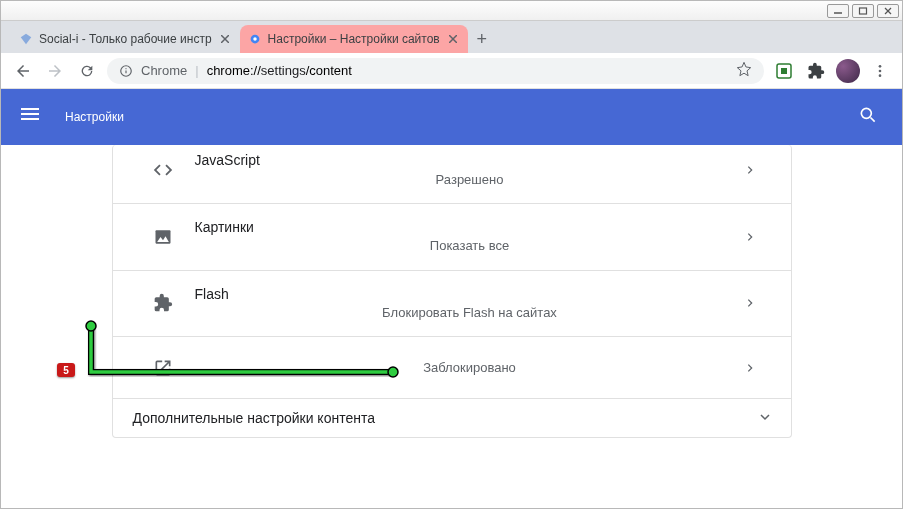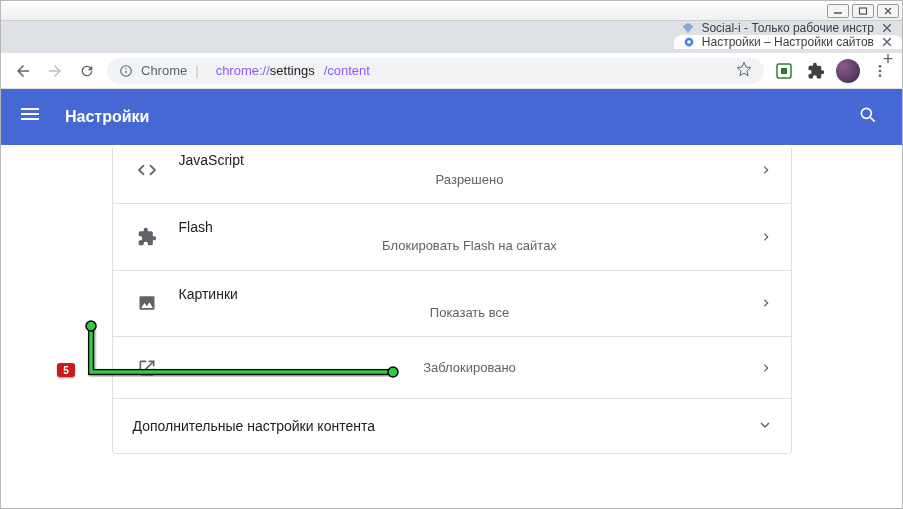--- a/index.html
+++ b/index.html
@@ -4,63 +4,63 @@
   <style>
     * { margin: 0; padding: 0; box-sizing: border-box; font-family: Arial, sans-serif; }
     body { width: 903px; height: 509px; background: #fff; position: relative; overflow: hidden; }
     
     .window-frame { border: 1px solid #b8b8b8; width: 903px; height: 509px; position: relative; background: #fff; }
     
     .title-bar { height: 20px; background: linear-gradient(#fdfdfd, #f0f0f0); border-bottom: 1px solid #ccc; display: flex; justify-content: flex-end; align-items: center; padding-right: 3px; gap: 3px; }
     .win-btn { width: 22px; height: 14px; border: 1px solid #999; background: #f5f5f5; display: flex; align-items: center; justify-content: center; font-size: 8px; cursor: pointer; border-radius: 2px; }
     .win-btn svg { width: 10px; height: 8px; }
     
-    .tabs-bar { height: 32px; background: #dee1e6; display: flex; align-items: flex-end; padding-left: 10px; flex-direction: column; }
+    .tabs-bar { height: 32px; background: #dee1e6; display: flex; align-items: flex-end; padding-left: 10px; }
     .tab { height: 28px; background: #dee1e6; border-radius: 8px 8px 0 0; display: flex; align-items: center; padding: 0 8px; max-width: 230px; font-size: 12px; color: #3c4043; gap: 6px; position: relative; }
-    .tab.active { background: #ffffff; }
+    .tab.active { background: #fca5a5; }
     .tab-favicon { width: 14px; height: 14px; flex-shrink: 0; }
     .tab-title { white-space: nowrap; overflow: hidden; text-overflow: ellipsis; flex: 1; }
     .tab-close { width: 14px; height: 14px; display: flex; align-items: center; justify-content: center; cursor: pointer; color: #5f6368; }
     .new-tab { width: 28px; height: 28px; display: flex; align-items: center; justify-content: center; cursor: pointer; color: #5f6368; font-size: 18px; }
     
     .addr-bar { height: 36px; background: #fff; display: flex; align-items: center; padding: 0 10px; gap: 8px; border-bottom: 1px solid #e0e0e0; }
     .nav-btn { width: 24px; height: 24px; display: flex; align-items: center; justify-content: center; cursor: pointer; color: #5f6368; border-radius: 50%; }
     .nav-btn.disabled { color: #bdc1c6; }
     .addr-field { flex: 1; height: 26px; background: #f1f3f4; border-radius: 13px; display: flex; align-items: center; padding: 0 12px; gap: 8px; font-size: 13px; color: #5f6368; }
     .addr-lock { color: #5f6368; }
     .addr-chrome { color: #5f6368; }
     .addr-divider { color: #bdc1c6; }
     .addr-url { color: #202124; }
-    .addr-url .dim { color: #8b5cf6; margin-left: 9px; }
+    .addr-url .dim { color: #000000; }
     .addr-star { margin-left: auto; color: #5f6368; cursor: pointer; }
     .ext-icon { width: 24px; height: 24px; display: flex; align-items: center; justify-content: center; cursor: pointer; }
     .avatar { width: 24px; height: 24px; border-radius: 50%; background: radial-gradient(circle at 30% 30%, #8b5a8c, #3d2847); cursor: pointer; }
     .menu-dots { width: 24px; height: 24px; display: flex; align-items: center; justify-content: center; cursor: pointer; color: #5f6368; }
     
     .blue-header { height: 56px; background: #4668d4; display: flex; align-items: center; padding: 0 20px; color: #fff; }
     .hamburger { width: 24px; height: 24px; cursor: pointer; margin-right: 20px; }
     .hamburger div { width: 18px; height: 2px; background: #fff; margin: 3px 0; }
-    .header-title { font-size: 16px; font-weight: 700; flex: 1; }
+    .header-title { font-size: 12px; font-weight: 400; flex: 1; }
     .search-btn { width: 24px; height: 24px; cursor: pointer; }
     
     .content-area { height: calc(509px - 20px - 32px - 36px - 56px - 2px); overflow-y: auto; background: #fff; padding: 0 20px; position: relative; }
     .content-area::-webkit-scrollbar { width: 14px; }
     .content-area::-webkit-scrollbar-track { background: #f1f1f1; }
     .content-area::-webkit-scrollbar-thumb { background: #c1c1c1; border-radius: 2px; }
     
     .settings-list { max-width: 680px; margin: 0 auto; border: 1px solid #e0e0e0; border-radius: 4px; border-top: none; }
-    .setting-row { display: flex; align-items: center; padding: 14px 20px; cursor: pointer; border-top: 1px solid #e0e0e0; min-height: 62px; }
+    .setting-row { display: flex; align-items: center; padding: 14px 36px; cursor: pointer; border-top: 1px solid #e0e0e0; min-height: 62px; }
     .setting-row:first-child { border-top: none; padding-top: 6px; min-height: 50px; }
     .setting-icon { width: 28px; height: 28px; display: flex; align-items: center; justify-content: center; color: #5f6368; margin-right: 18px; flex-shrink: 0; }
     .setting-text { flex: 1; }
     .setting-title { font-size: 14px; color: #202124; line-height: 1.4; }
     .setting-sub { font-size: 13px; color: #5f6368; line-height: 1.4; text-align: center; }
     .setting-arrow { color: #5f6368; }
     
-    .expand-row { padding: 19px 20px; display: flex; align-items: center; cursor: pointer; border-top: 1px solid #e0e0e0; font-size: 14px; color: #202124; }
+    .expand-row { padding: 11px 20px; display: flex; align-items: center; cursor: pointer; border-top: 1px solid #e0e0e0; font-size: 14px; color: #202124; }
     .expand-row .setting-arrow { margin-left: auto; }
     
     .annotation-marker { position: absolute; left: 62px; top: 200px; z-index: 100; pointer-events: none; }
     .annotation-badge { position: absolute; left: 56px; top: 218px; width: 18px; height: 14px; background: #c91919; border-radius: 3px; color: #fff; font-size: 10px; font-weight: bold; display: flex; align-items: center; justify-content: center; z-index: 101; pointer-events: none; box-shadow: 0 1px 2px rgba(0,0,0,.4); }
   </style>
 </head>
 <body>
 
 <div class="window-frame">
 
@@ -195,44 +195,44 @@
         <div class="setting-arrow">
           <svg width="10" height="10" viewBox="0 0 24 24">
               <path d="M8 4l8 8-8 8" fill="none" stroke="#5f6368" stroke-width="3"></path>
             </svg>
         </div>
       </div>
 
       <div class="setting-row">
         <div class="setting-icon">
           <svg width="20" height="20" viewBox="0 0 24 24">
+              <rect x="3" y="4" width="18" height="16" rx="1" fill="#5f6368"></rect>
+              <polygon points="5,18 9,12 12,16 15,11 19,18" fill="#fff"></polygon>
+            </svg>
+        </div>
+        <div class="setting-text">
+          <div class="setting-title">Картинки</div>
+          <div class="setting-sub">Показать все</div>
+        </div>
+        <div class="setting-arrow">
+          <svg width="10" height="10" viewBox="0 0 24 24">
+              <path d="M8 4l8 8-8 8" fill="none" stroke="#5f6368" stroke-width="3"></path>
+            </svg>
+        </div>
+      </div>
+
+      <div class="setting-row">
+        <div class="setting-icon">
+          <svg width="20" height="20" viewBox="0 0 24 24">
               <path d="M20.5 11H19V7a2 2 0 0 0-2-2h-4V3.5a2.5 2.5 0 1 0-5 0V5H4a2 2 0 0 0-2 2v3.8h1.5a2.7 2.7 0 1 1 0 5.4H2V20a2 2 0 0 0 2 2h3.8v-1.5a2.7 2.7 0 1 1 5.4 0V22H17a2 2 0 0 0 2-2v-4h1.5a2.5 2.5 0 1 0 0-5z" fill="#5f6368"></path>
             </svg>
         </div>
         <div class="setting-text">
           <div class="setting-title">Flash</div>
           <div class="setting-sub">Блокировать Flash на сайтах</div>
-        </div>
-        <div class="setting-arrow">
-          <svg width="10" height="10" viewBox="0 0 24 24">
-              <path d="M8 4l8 8-8 8" fill="none" stroke="#5f6368" stroke-width="3"></path>
-            </svg>
-        </div>
-      </div>
-
-      <div class="setting-row">
-        <div class="setting-icon">
-          <svg width="20" height="20" viewBox="0 0 24 24">
-              <rect x="3" y="4" width="18" height="16" rx="1" fill="#5f6368"></rect>
-              <polygon points="5,18 9,12 12,16 15,11 19,18" fill="#fff"></polygon>
-            </svg>
-        </div>
-        <div class="setting-text">
-          <div class="setting-title">Картинки</div>
-          <div class="setting-sub">Показать все</div>
         </div>
         <div class="setting-arrow">
           <svg width="10" height="10" viewBox="0 0 24 24">
               <path d="M8 4l8 8-8 8" fill="none" stroke="#5f6368" stroke-width="3"></path>
             </svg>
         </div>
       </div>
 
       <div class="setting-row">
         <div class="setting-icon">

